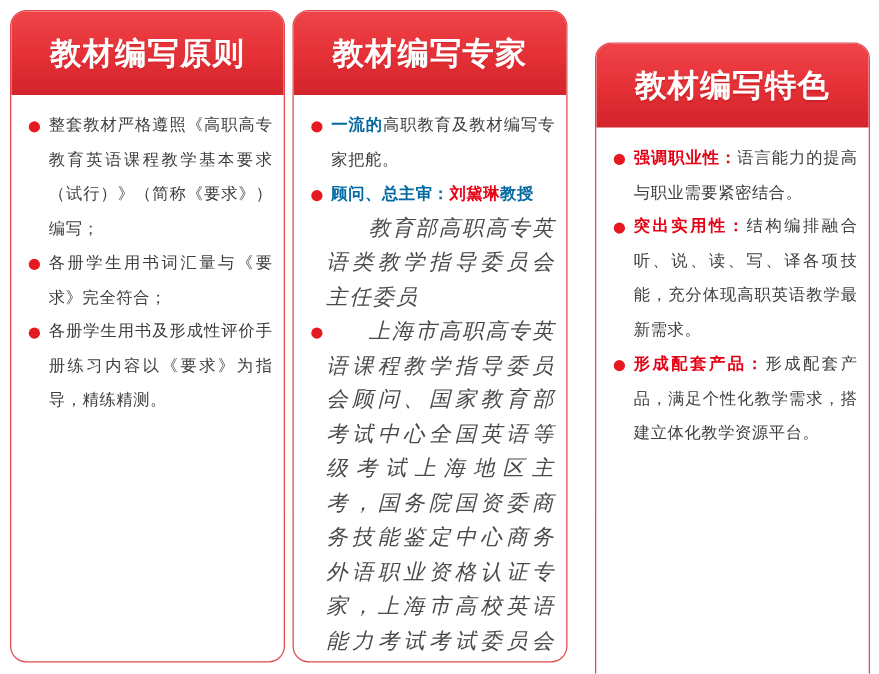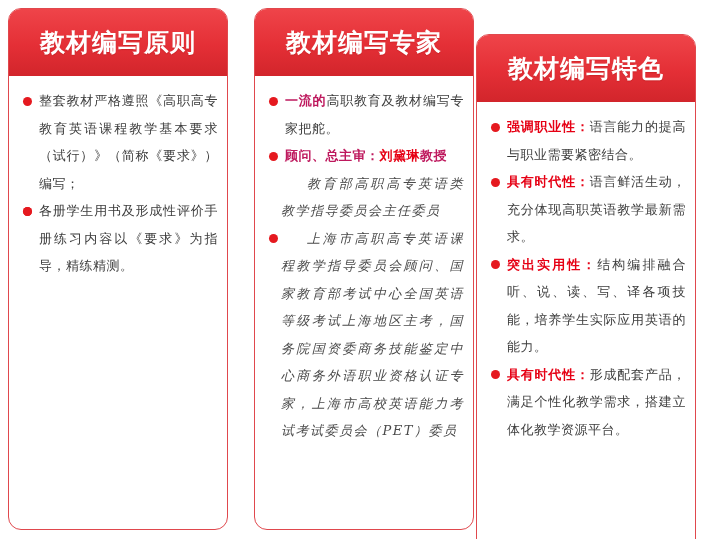--- a/index.html
+++ b/index.html
@@ -24,21 +24,21 @@
   .card{
     position:absolute;
     top:8px;
     width:220px;height:522px;
     background:var(--card-bg);
     border:1.5px solid var(--card-border);
     border-radius:13px;
     overflow:hidden;
   }
   .card-1{left:8px;}
-  .card-2{left:254px;}
+  .card-2{left:234px;}
   .card-3{left:476px;margin-top:26px;}
   .card-header{
     height:67px;
     background:linear-gradient(180deg,var(--header-top) 0%,#e42f36 55%,var(--header-bottom) 100%);
     display:flex;align-items:center;justify-content:center;
     border-radius:10px 10px 0 0;
   }
   .card-title{
     color:#ffffff;
     font-size:25px;
@@ -60,46 +60,46 @@
     text-align:justify;
     letter-spacing:0.5px;
   }
   .dot{
     position:absolute;
     left:1px;top:9.5px;
     width:9px;height:9px;
     border-radius:50%;
     background:var(--bullet);
   }
-  .bold{font-weight:bold;color:#be185d;}
+  .bold{font-weight:bold;color:#0369a1;}
   .red-bold{font-weight:bold;color:var(--accent);}
   .kai{
     font-family:"DejaVu Serif", serif;
     font-style:italic;
     color:var(--kai-text);
     text-indent:2em;
     letter-spacing:1.5px;
     margin-left:-4px;
     line-height:27.5px;
-    font-size:13px;
+    font-size:17px;
     text-align:justify;
   }
 </style>
 </head>
 <body>
 
 <div class="page">
 
   <section class="card card-1">
     <header class="card-header">
       <span class="card-title">教材编写原则</span>
     </header>
     <div class="card-body">
         <div class="item"><span class="dot"></span><span><span>整套教材严格遵照《高职高专教育英语课程教学基本要求（试行）》（简称《要求》）编写；</span></span></div>
-        <div class="item"><span class="dot"></span></div>
+        <div class="item"><span class="dot"></span><span><span>各册学生用书词汇量与《要求》完全符合；</span></span></div>
         <div class="item"><span class="dot"></span><span><span>各册学生用书及形成性评价手册练习内容以《要求》为指导，精练精测。</span></span></div>
       </div>
   </section>
 
   <section class="card card-2">
     <header class="card-header">
       <span class="card-title">教材编写专家</span>
     </header>
     <div class="card-body">
         <div class="item"><span class="dot"></span><span><span class="bold">一流的</span><span>高职教育及教材编写专家把舵。</span></span></div>
@@ -108,19 +108,18 @@
         <div class="item"><span class="dot"></span></div>
       </div>
   </section>
 
   <section class="card card-3">
     <header class="card-header">
       <span class="card-title">教材编写特色</span>
     </header>
     <div class="card-body">
         <div class="item"><span class="dot"></span><span><span class="red-bold">强调职业性：</span><span>语言能力的提高与职业需要紧密结合。</span></span></div>
-        <div class="item"><span class="dot"></span><span><span class="red-bold">具有时代性：</span><span>语言鲜活生动，充分体现高职英语教学最新需求。</span></span></div>
-        <div class="item"><span class="dot"></span><span><span class="red-bold">突出实用性：</span><span>结构编排融合听、说、读、写、译各项技能，培养学生实际应用英语的能力。</span></span></div>
-        <div class="item"><span class="dot"></span><span><span class="red-bold">具有时代性：</span><span>形成配套产品，满足个性化教学需求，搭建立体化教学资源平台。</span></span></div>
+        <div class="item"><span class="dot"></span><span><span class="red-bold">突出实用性：</span><span>结构编排融合听、说、读、写、译各项技能，充分体现高职英语教学最新需求。</span></span></div>
+        <div class="item"><span class="dot"></span><span><span class="red-bold">形成配套产品：</span><span>形成配套产品，满足个性化教学需求，搭建立体化教学资源平台。</span></span></div>
       </div>
   </section>
 
 </div>
 
 </body></html>

